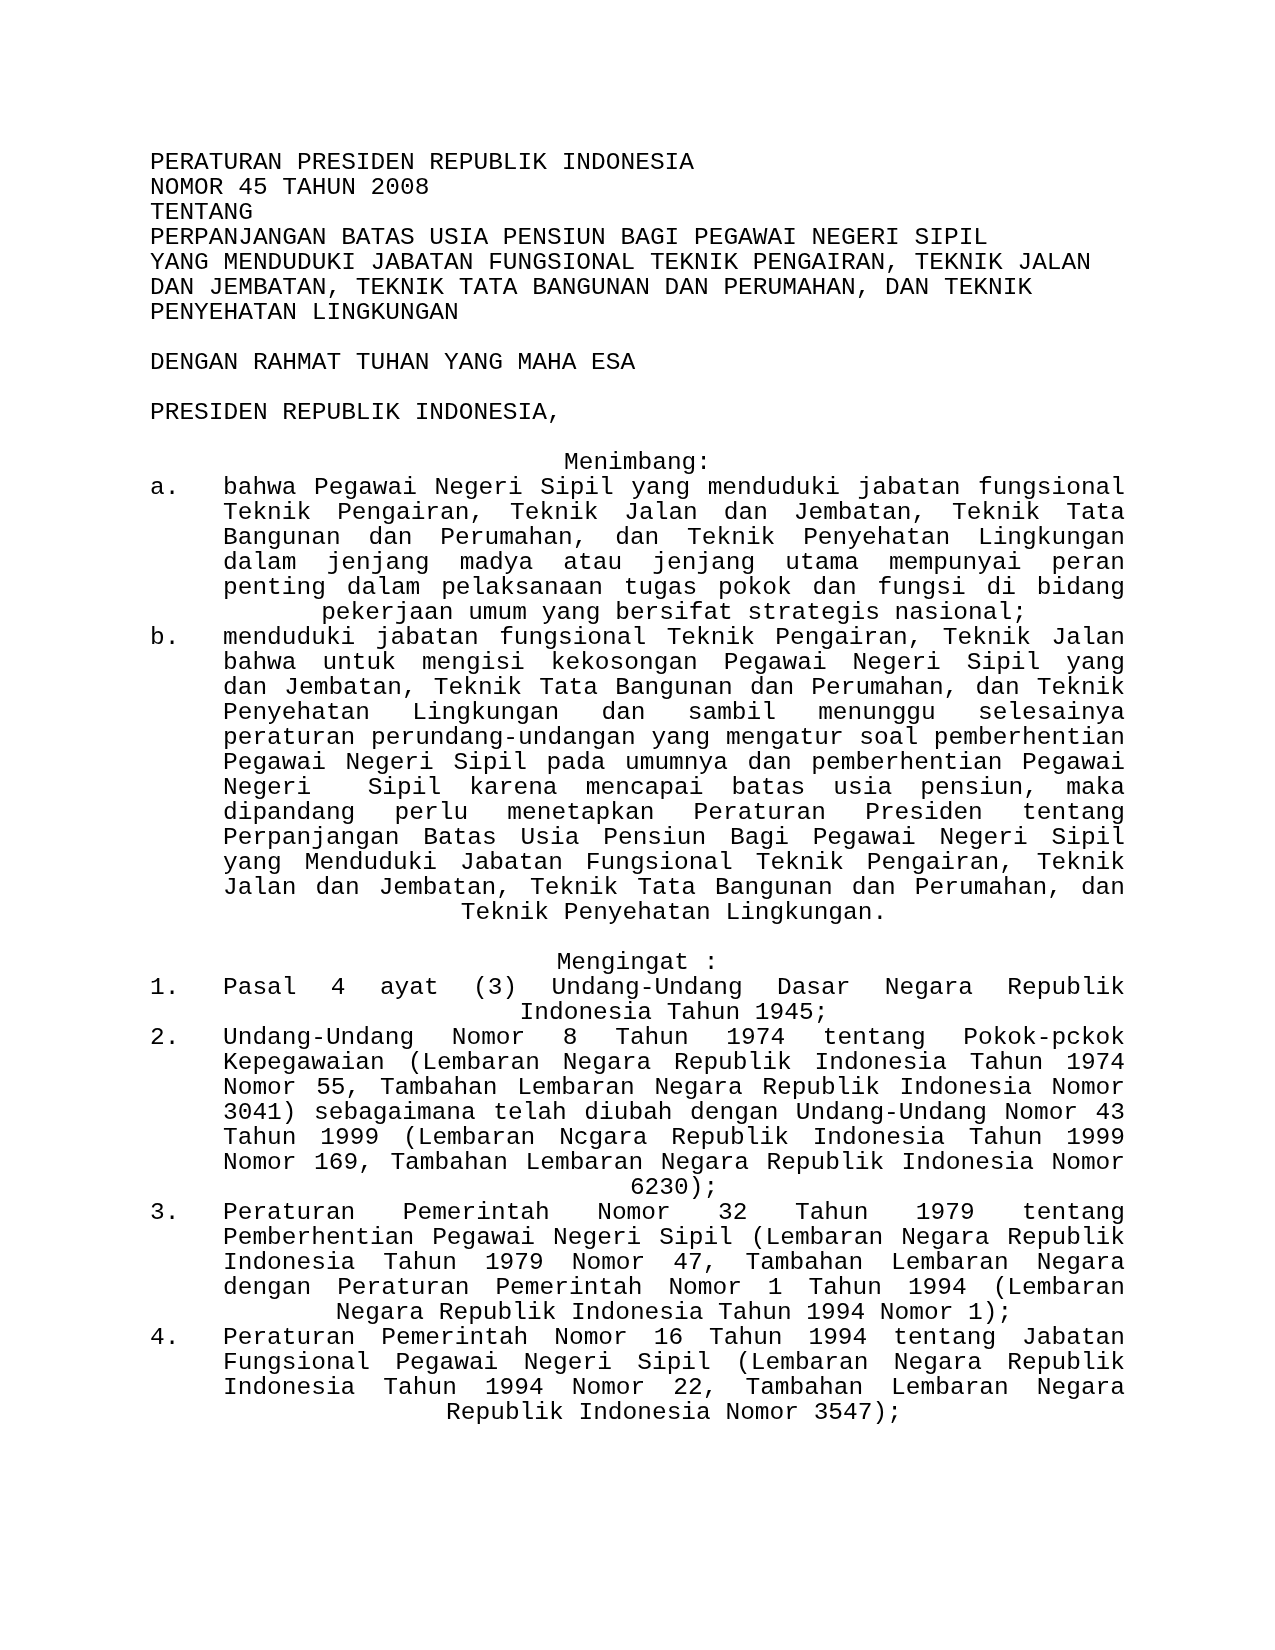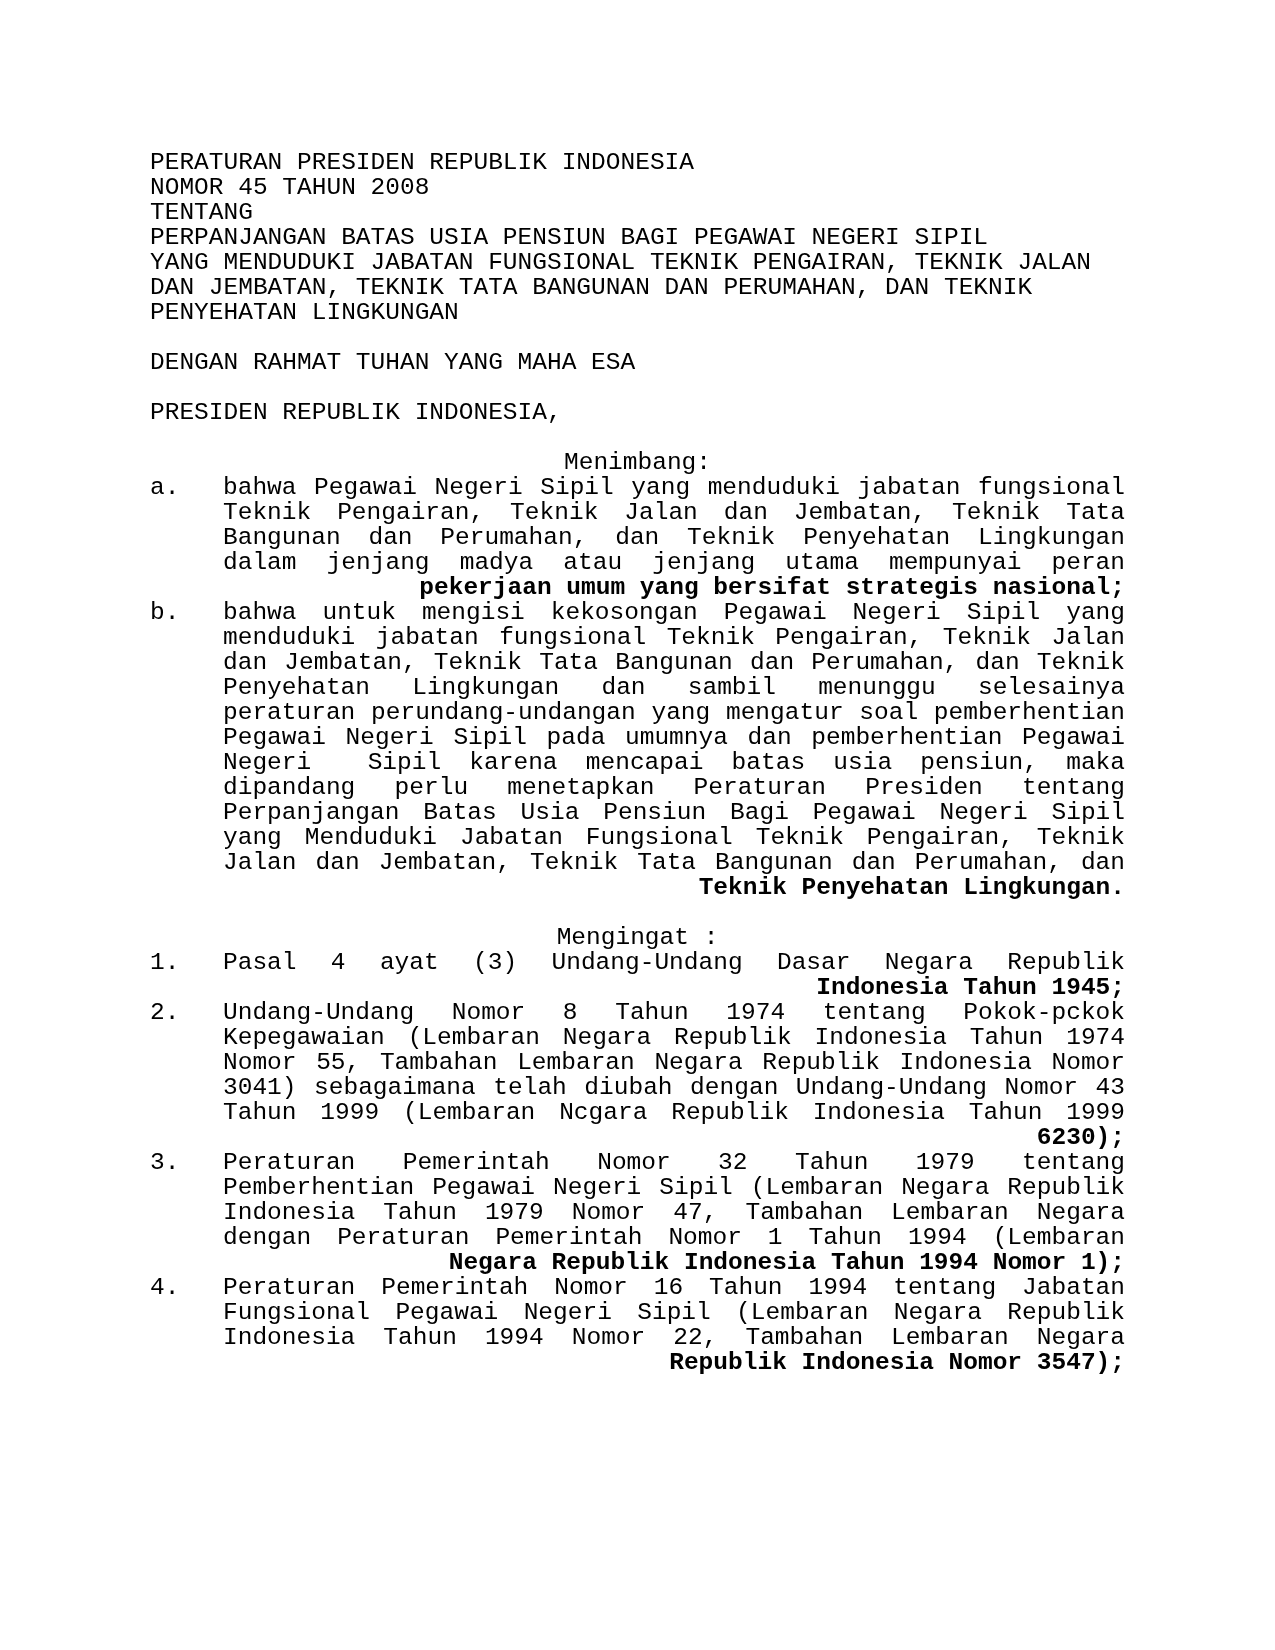--- a/index.html
+++ b/index.html
@@ -15,21 +15,21 @@
   .content {
     position:absolute;
     left:150px; top:150px;
     width:975px;
     font-size:24.5px;
     line-height:25px;
   }
   .ln { white-space:nowrap; }
   .center { white-space:nowrap; }
   .j { text-align:justify; text-align-last:justify; white-space:normal; }
-  .l { text-align:right;font-weight:bold; }
+  .l { text-align:center; }
   .gap { height:25px; }
   .heading { text-align:center; }
   .item { display:flex; align-items:flex-start; }
   .item .label { flex:0 0 73px; width:73px; }
   .item .lines { width:902px; }
 </style>
 </head>
 <body>
 
 <div class="page">
@@ -53,29 +53,30 @@
 
     <div class="heading">Menimbang:</div>
 
     <div class="item">
       <div class="label">a.</div>
       <div class="lines">
         <div class="ln j">bahwa Pegawai Negeri Sipil yang menduduki jabatan fungsional</div>
         <div class="ln j">Teknik Pengairan, Teknik Jalan dan Jembatan, Teknik Tata</div>
         <div class="ln j">Bangunan dan Perumahan, dan Teknik Penyehatan Lingkungan</div>
         <div class="ln j">dalam jenjang madya atau jenjang utama mempunyai peran</div>
+        <div class="ln j">penting dalam pelaksanaan tugas pokok dan fungsi di bidang</div>
         <div class="ln l">pekerjaan umum yang bersifat strategis nasional;</div>
       </div>
     </div>
 
     <div class="item">
       <div class="label">b.</div>
       <div class="lines">
+        <div class="ln j">menduduki jabatan fungsional Teknik Pengairan, Teknik Jalan</div>
         <div class="ln j">bahwa untuk mengisi kekosongan Pegawai Negeri Sipil yang</div>
-        <div class="ln j">menduduki jabatan fungsional Teknik Pengairan, Teknik Jalan</div>
         <div class="ln j">dan Jembatan, Teknik Tata Bangunan dan Perumahan, dan Teknik</div>
         <div class="ln j">Penyehatan Lingkungan dan sambil menunggu selesainya</div>
         <div class="ln j">peraturan perundang-undangan yang mengatur soal pemberhentian</div>
         <div class="ln j">Pegawai Negeri Sipil pada umumnya dan pemberhentian Pegawai</div>
         <div class="ln j">Negeri&nbsp; Sipil karena mencapai batas usia pensiun, maka</div>
         <div class="ln j">dipandang perlu menetapkan Peraturan Presiden tentang</div>
         <div class="ln j">Perpanjangan Batas Usia Pensiun Bagi Pegawai Negeri Sipil</div>
         <div class="ln j">yang Menduduki Jabatan Fungsional Teknik Pengairan, Teknik</div>
         <div class="ln j">Jalan dan Jembatan, Teknik Tata Bangunan dan Perumahan, dan</div>
         <div class="ln l">Teknik Penyehatan Lingkungan.</div>
@@ -95,20 +96,21 @@
     </div>
 
     <div class="item">
       <div class="label">2.</div>
       <div class="lines">
         <div class="ln j">Undang-Undang Nomor 8 Tahun 1974 tentang Pokok-pckok</div>
         <div class="ln j">Kepegawaian (Lembaran Negara Republik Indonesia Tahun 1974</div>
         <div class="ln j">Nomor 55, Tambahan Lembaran Negara Republik Indonesia Nomor</div>
         <div class="ln j">3041) sebagaimana telah diubah dengan Undang-Undang Nomor 43</div>
         <div class="ln j">Tahun 1999 (Lembaran Ncgara Republik Indonesia Tahun 1999</div>
+        <div class="ln j">Nomor 169, Tambahan Lembaran Negara Republik Indonesia Nomor</div>
         <div class="ln l">6230);</div>
       </div>
     </div>
 
     <div class="item">
       <div class="label">3.</div>
       <div class="lines">
         <div class="ln j">Peraturan Pemerintah Nomor 32 Tahun 1979 tentang</div>
         <div class="ln j">Pemberhentian Pegawai Negeri Sipil (Lembaran Negara Republik</div>
         <div class="ln j">Indonesia Tahun 1979 Nomor 47, Tambahan Lembaran Negara</div>

